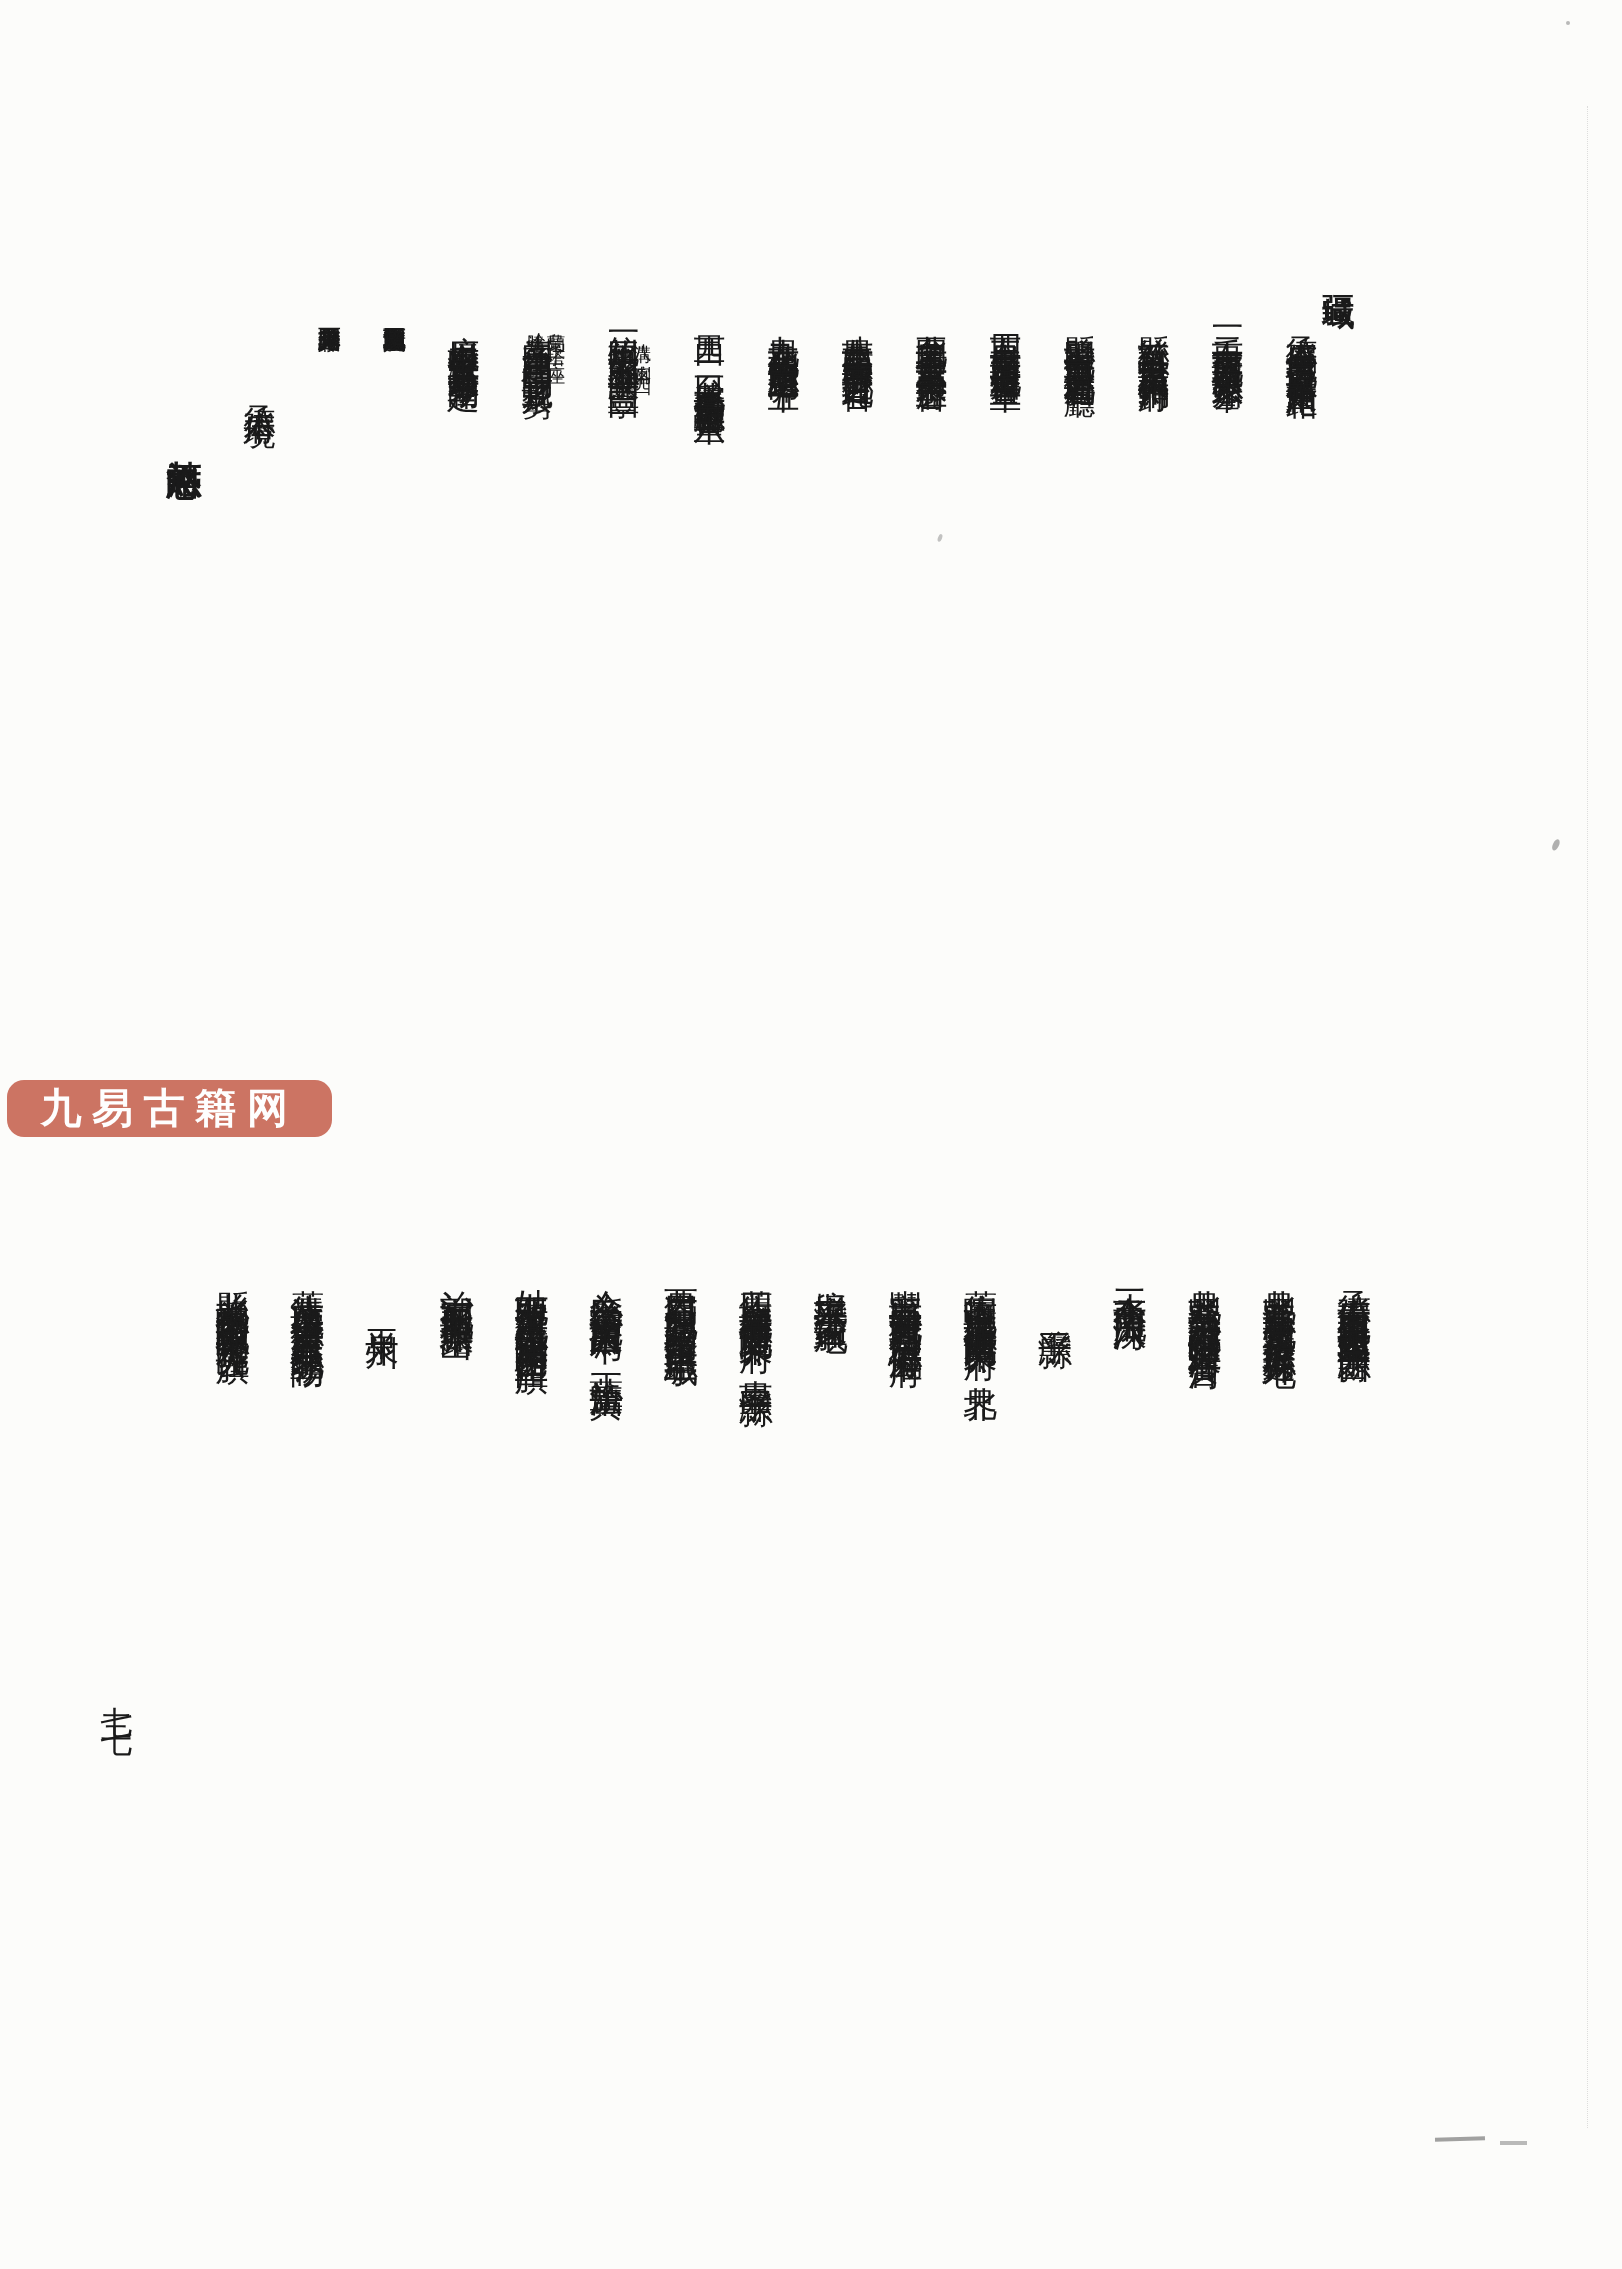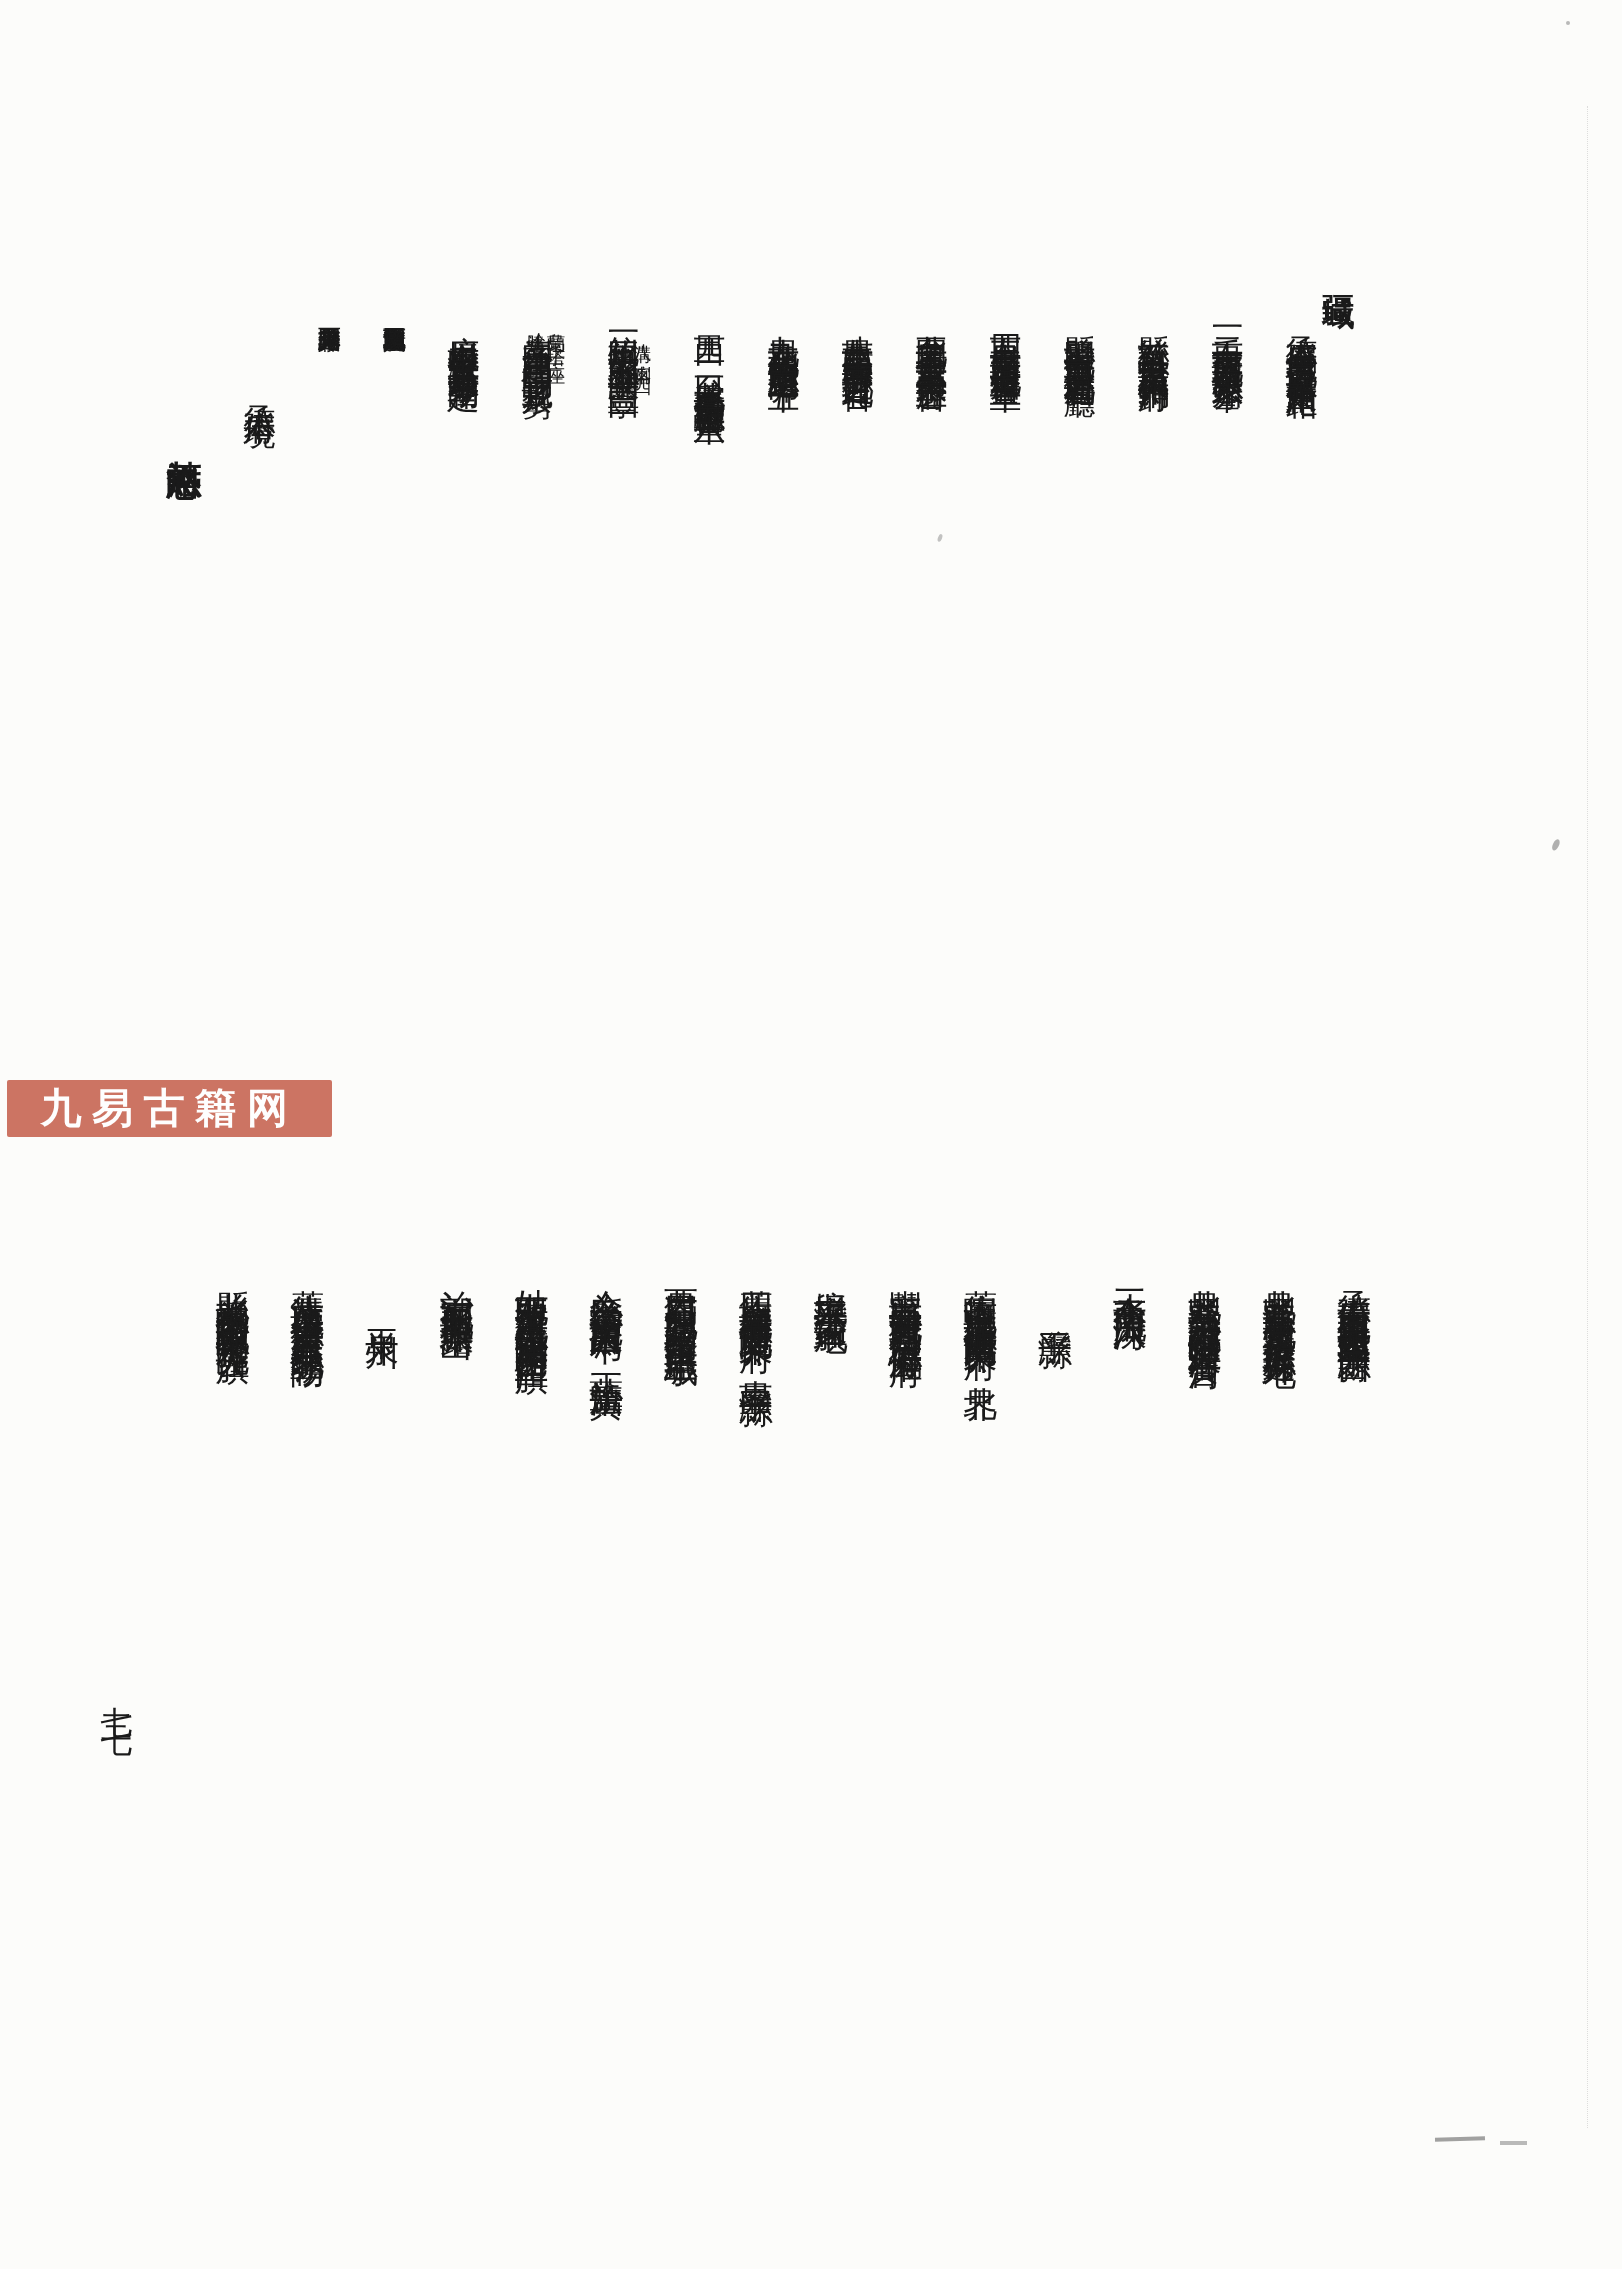--- a/index.html
+++ b/index.html
@@ -40,21 +40,21 @@
   #section-heading{
     left:1323px;top:268px;
     font-size:32px;font-weight:bold;letter-spacing:3.5px;line-height:1;
   }
   #page-number{
     left:101px;top:1681px;
     font-size:32px;letter-spacing:8.9px;line-height:1;
   }
   #watermark{
     position:absolute;left:7px;top:1080px;width:325px;height:57px;
-    background:#c96a58;color:#ffffff;border-radius:2px;opacity:0.93;
+    background:#c96a58;color:#ffffff;border-radius:17px;opacity:0.93;
     font-family:"Liberation Sans","DejaVu Sans",sans-serif;
     font-weight:bold;font-size:41px;line-height:57px;text-align:center;
     letter-spacing:10.6px;
   }
   
   .artifact{position:absolute;background:#555;}
   #edge-line{position:absolute;left:1587px;top:106px;height:2022px;width:0;
     border-left:1.8px dotted #999;opacity:.3;background:none;}
   #dash1{left:1435px;top:2137px;width:50px;height:4.4px;opacity:.55;transform:rotate(-2deg);}
   #dash2{left:1500px;top:2141px;width:26.6px;height:3.5px;opacity:.4;}

